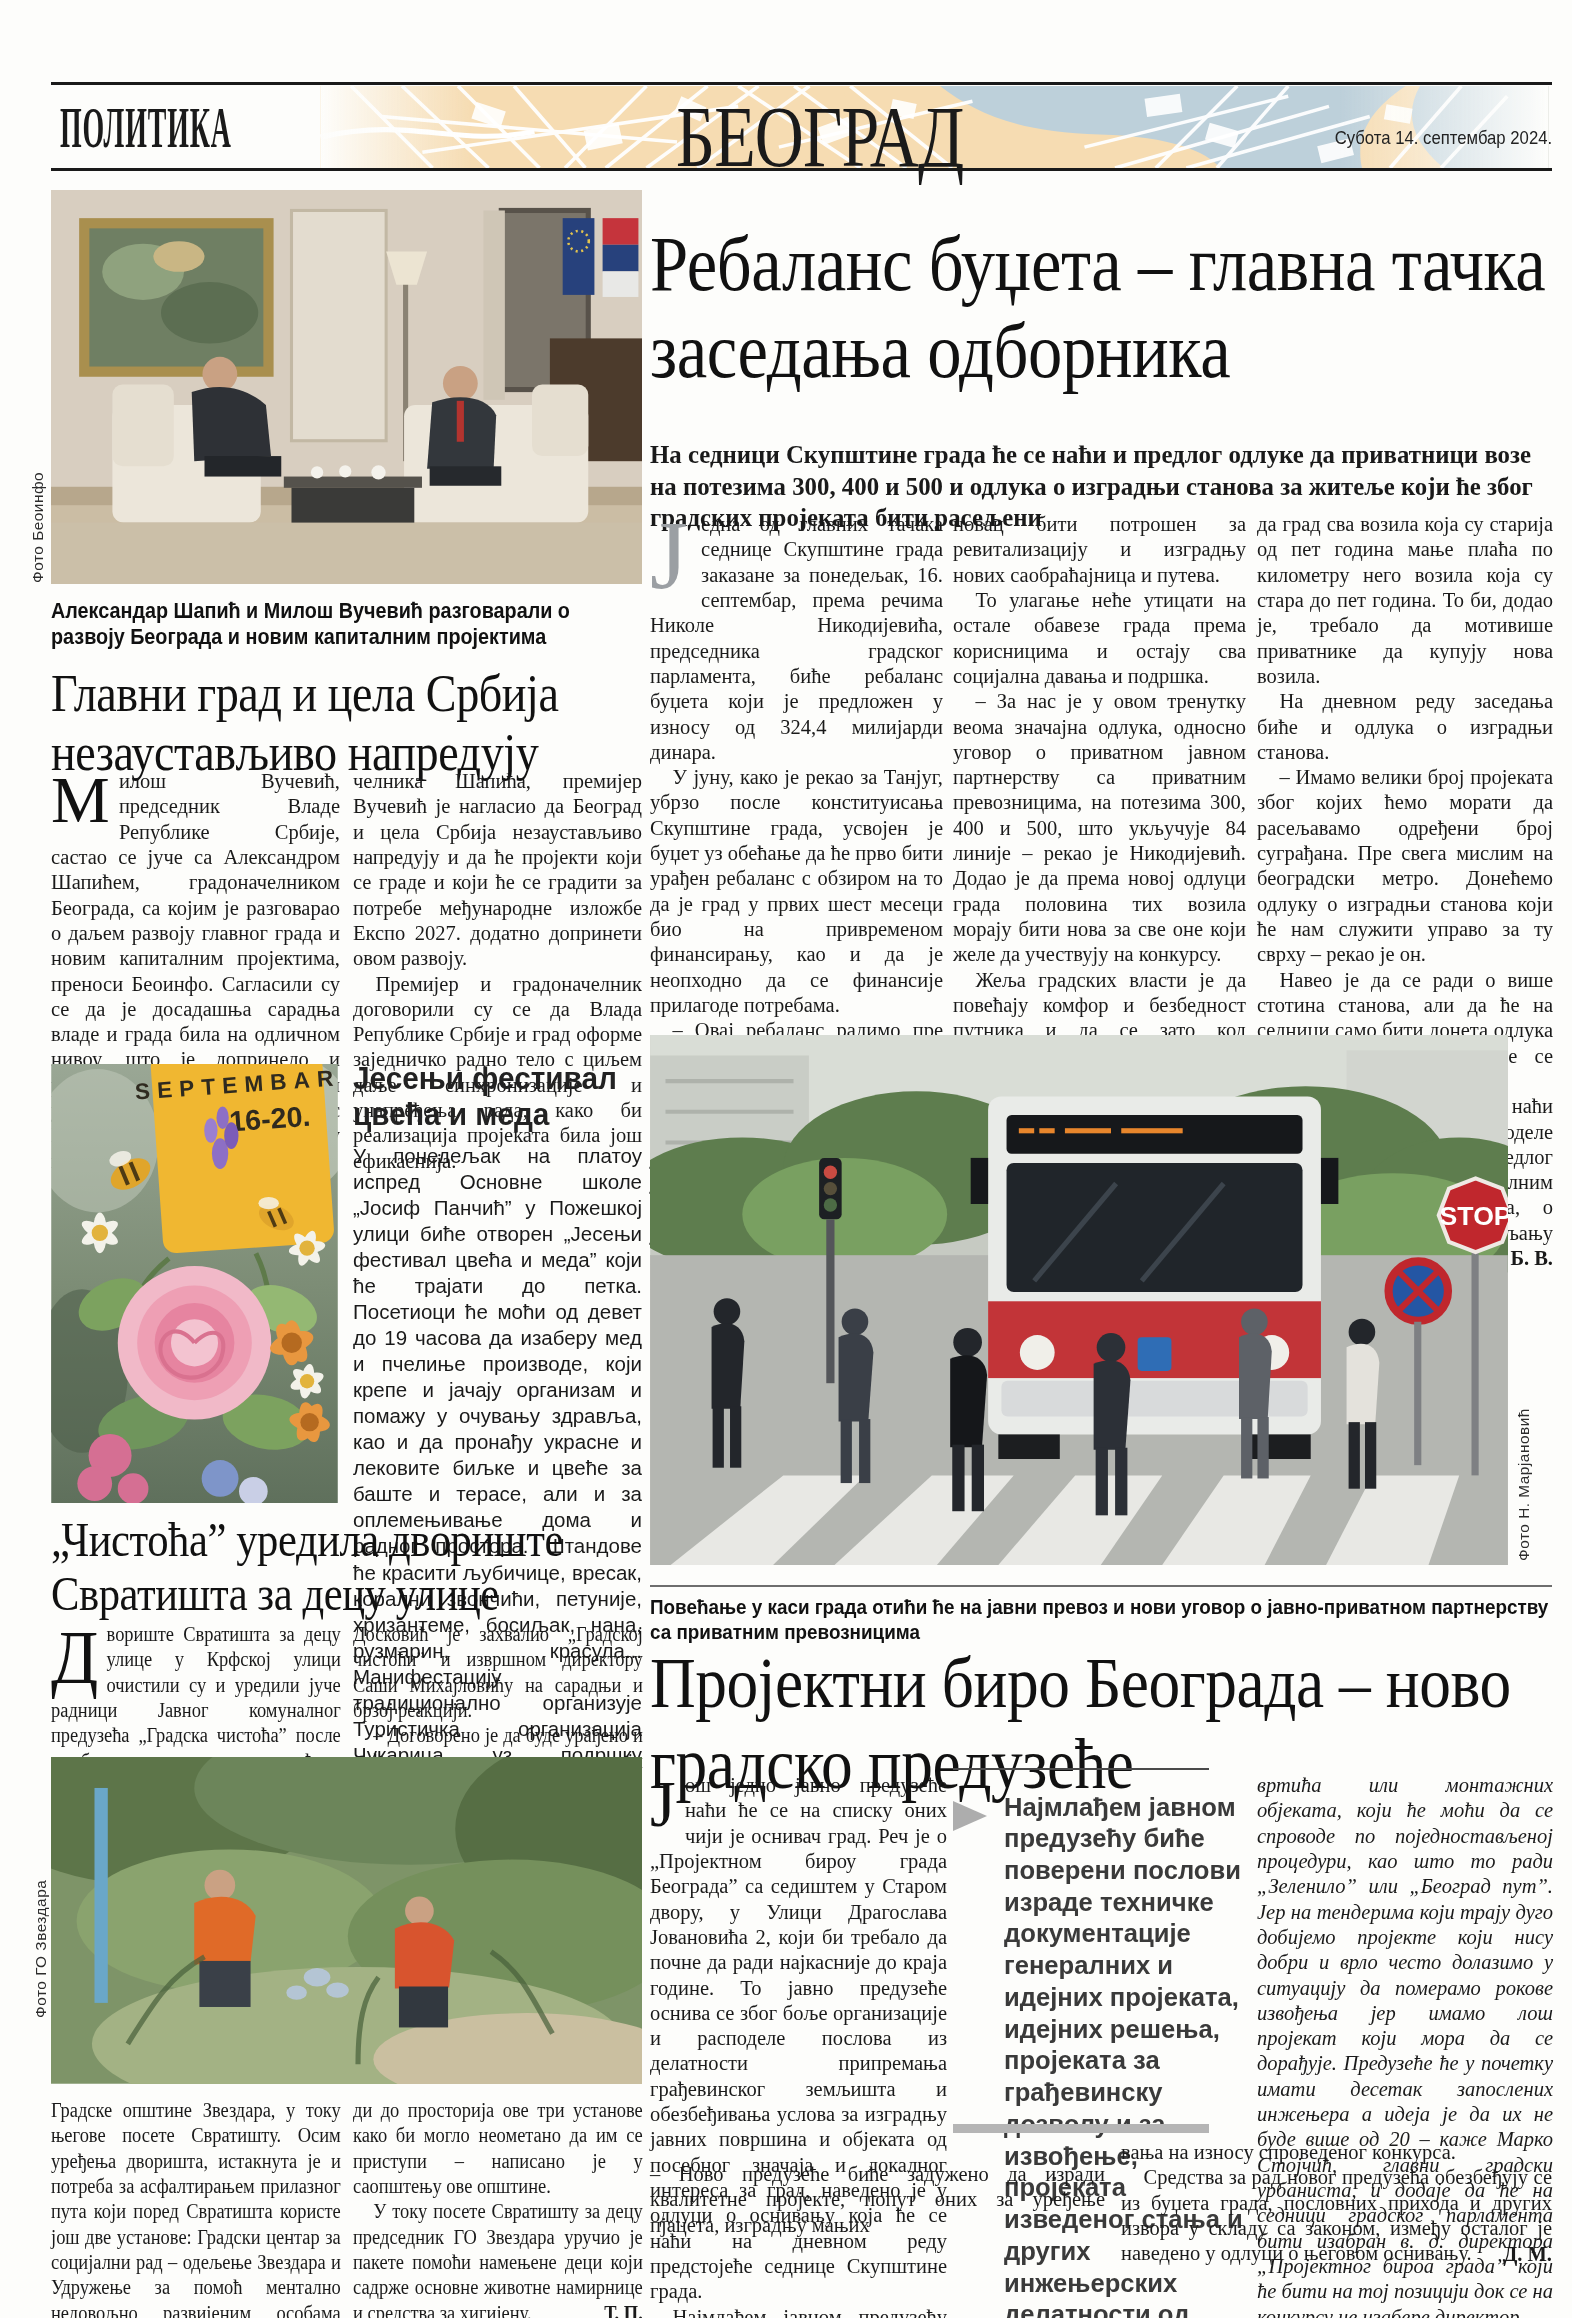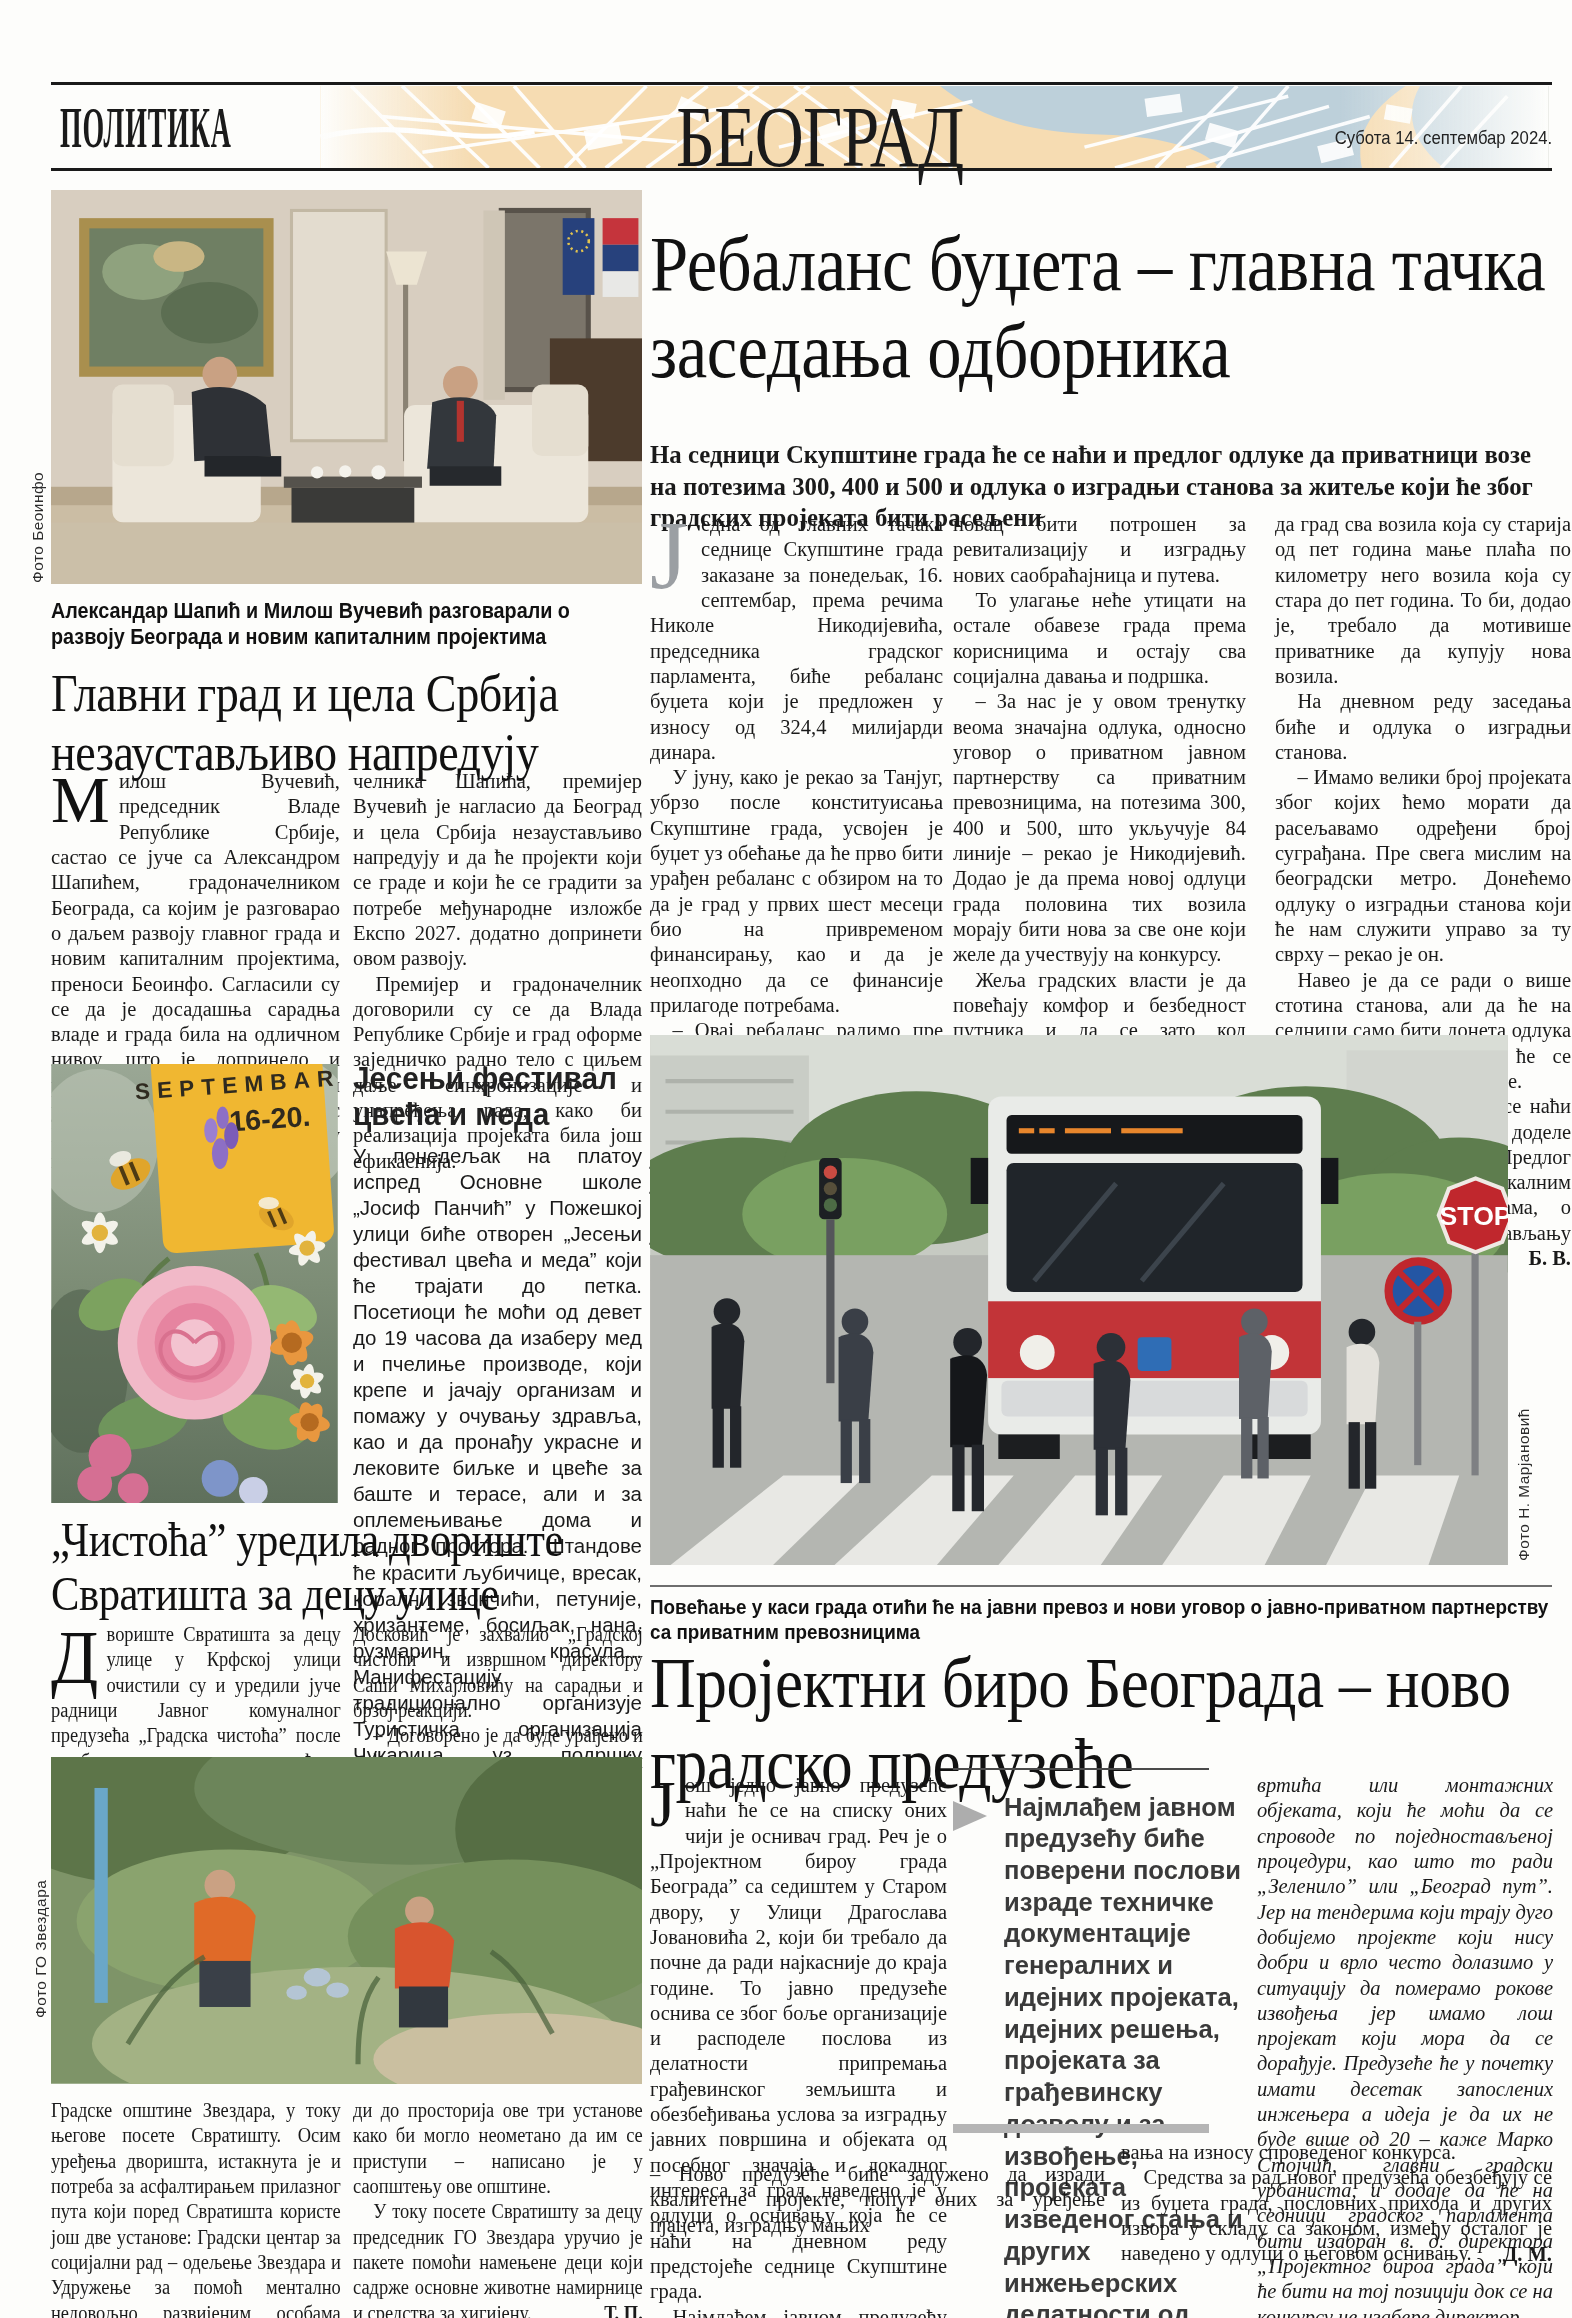--- a/index.html
+++ b/index.html
@@ -369,21 +369,21 @@
 </div>
 <div class="abs bcol" style="left:953px;top:512px;width:293px;height:517px;">
   <div>
       <p>новац бити потрошен за ревитализацију и изградњу нових саобраћајница и путева.</p>
       <p>То улагање неће утицати на остале обавезе града према корисницима и остају сва социјална давања и подршка.</p>
       <p>– За нас је у овом тренутку веома значајна одлука, односно уговор о приватном јавном партнерству са приватним превозницима, на потезима 300, 400 и 500, што укључује 84 линије – рекао је Никодијевић. Додао је да према новој одлуци града половина тих возила морају бити нова за све оне који желе да учествују на конкурсу.</p>
       <p>Жеља градских власти је да повећају комфор и безбедност путника и да се зато код закључења нових уговора инсистира да возила не смеју бити старија од 10 година, а да 50 одсто њих морају бити нова.</p>
       <p>Уведена је још једна новина када је реч о приватним превозницима, а то је</p>
     </div>
 </div>
-<div class="abs bcol" style="left:1257px;top:512px;width:296px;height:517px;margin-left:18px;">
+<div class="abs bcol" style="left:1257px;top:512px;width:296px;height:517px;">
   <div>
       <p>да град сва возила која су старија од пет година мање плаћа по километру него возила која су стара до пет година. То би, додао је, требало да мотивише приватнике да купују нова возила.</p>
       <p>На дневном реду заседања биће и одлука о изградњи станова.</p>
       <p>– Имамо велики број пројеката због којих ћемо морати да расељавамо одређени број суграђана. Пре свега мислим на београдски метро. Донећемо одлуку о изградњи станова који ће нам служити управо за ту сврху – рекао је он.</p>
       <p>Навео је да се ради о више стотина станова, али да ће на седници само бити донета одлука о изградњи, а касније ће се утврдити колике су потребе.</p>
       <p>Пред одборницима ће се наћи и програм уређивања и доделе грађевинског земљишта, Предлог одлуке о локалним административним таксама, о комуналном реду, о управљању гробљима…</p>
     </div>
   <div class="byline">Б. В.</div>
 </div>
 

